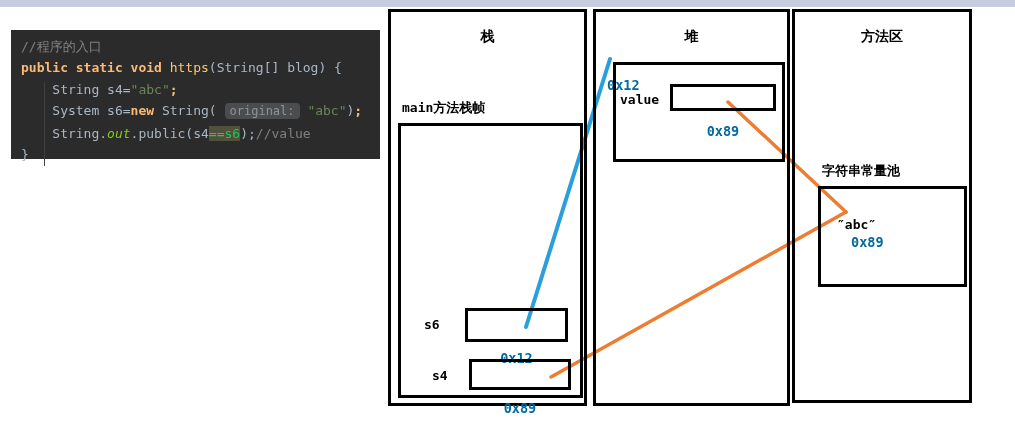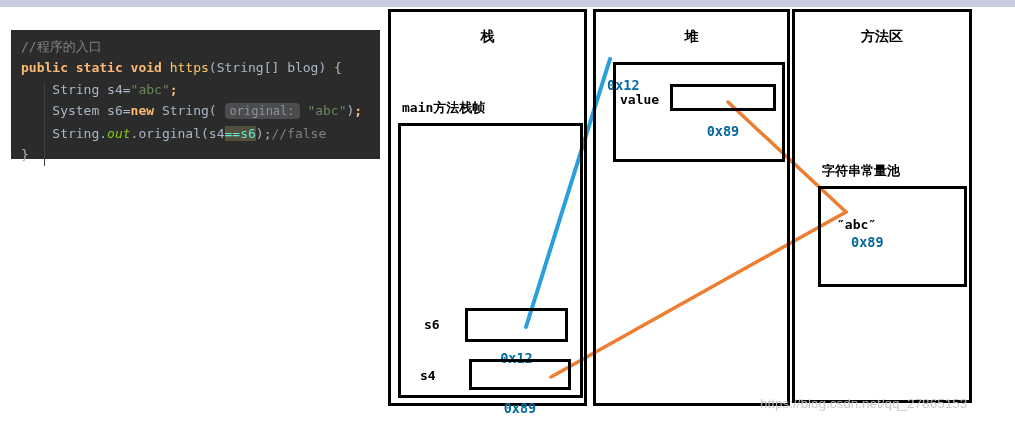--- a/index.html
+++ b/index.html
@@ -30,21 +30,21 @@
     line-height: 21.4px;
     white-space: pre;
     color: #a9b7c6;
   }
   .tok-pl  { color: #a9b7c6; }
   .tok-cm  { color: #808080; }
   .tok-kw  { color: #fdba74; font-weight: bold; }
   .tok-fn  { color: #ffc66b; }
   .tok-str { color: #6a8759; }
   .tok-fld { color: #84cc16; font-style: italic; }
-  .tok-sel { background: #52503a; color: #5eead4; }
+  .tok-sel { background: #52503a; color: #22c55e; }
   .tok-hint {
     background: #4a4c4e; color: #909398;
     border-radius: 4px; padding: 1px 5px;
     font-size: 12px;
     margin-top: 19px;
   }
   .indent-guide {
     position: absolute; left: 33px; top: 52px;
     width: 1px; height: 84px; background: #3d3f41;
   }
@@ -100,21 +100,21 @@
 <div class="stage">
 
   <div class="top-bar"></div>
 
   <div class="code-editor">
     <div id="code-lines">
         <div class="code-line"><span class="tok-cm">//程序的入口</span></div>
         <div class="code-line"><span class="tok-kw">public static void </span><span class="tok-fn">https</span><span class="tok-pl">(String[] blog) {</span></div>
         <div class="code-line"><span class="tok-pl">    String s4=</span><span class="tok-str">"abc"</span><span class="tok-kw">;</span></div>
         <div class="code-line"><span class="tok-pl">    System s6=</span><span class="tok-kw">new</span><span class="tok-pl"> String( </span><span class="tok-hint">original:</span><span class="tok-pl"> </span><span class="tok-str">"abc"</span><span class="tok-pl">)</span><span class="tok-kw">;</span></div>
-        <div class="code-line"><span class="tok-pl">    String.</span><span class="tok-fld">out</span><span class="tok-pl">.original(s4</span><span class="tok-sel">==s6</span><span class="tok-pl">);</span><span class="tok-cm">//false</span></div>
+        <div class="code-line"><span class="tok-pl">    String.</span><span class="tok-fld">out</span><span class="tok-pl">.public(s4</span><span class="tok-sel">==s6</span><span class="tok-pl">);</span><span class="tok-cm">//value</span></div>
         <div class="code-line"><span class="tok-pl">}</span></div>
       </div>
     <div class="indent-guide"></div>
   </div>
 
   <svg id="connectors" viewBox="0 0 1015 423">
       <line x1="526" y1="327" x2="610" y2="59" stroke="#2b9fdc" stroke-width="4" stroke-linecap="round"></line>
       <line x1="728" y1="102" x2="846" y2="212" stroke="#ed7d31" stroke-width="3.5" stroke-linecap="round"></line>
       <line x1="551" y1="377" x2="846" y2="212" stroke="#ed7d31" stroke-width="3.5" stroke-linecap="round"></line>
     </svg>
@@ -123,21 +123,21 @@
     <div class="col-title">栈</div>
   </div>
   <div class="dlabel" style="left:402px;top:99px">main方法栈帧</div>
   <div class="dbox" style="left:398px;top:123px;width:185px;height:275px"></div>
 
   <div class="dlabel" style="left:424px;top:317px">s6</div>
   <div class="dbox" style="left:465px;top:308px;width:103px;height:34px">
     <div class="addr addr-center">0x12</div>
   </div>
 
-  <div class="dlabel" style="left:420px;top:368px">s4</div>
+  <div class="dlabel" style="left:432px;top:368px">s4</div>
   <div class="dbox" style="left:469px;top:359px;width:102px;height:31px">
     <div class="addr addr-center">0x89</div>
   </div>
 
   <div class="col" style="left:593px;top:9px;width:197px;height:397px">
     <div class="col-title">堆</div>
   </div>
   <div class="addr" style="position:absolute;left:607px;top:44px">0x12</div>
   <div class="dbox" style="left:613px;top:62px;width:172px;height:100px"></div>
   <div class="dlabel" style="left:620px;top:92px">value</div>
@@ -146,15 +146,14 @@
   </div>
 
   <div class="col" style="left:792px;top:9px;width:180px;height:394px">
     <div class="col-title">方法区</div>
   </div>
   <div class="dlabel" style="left:822px;top:162px">字符串常量池</div>
   <div class="dbox" style="left:818px;top:186px;width:149px;height:101px"></div>
   <div class="addr" style="position:absolute;left:851px;top:201px">0x89</div>
   <div class="dlabel" style="left:837px;top:217px">″abc″</div>
 
-  <div class="watermark">https://blog.csdn.net/qq_27865153</div>
 
 </div>
 
 </body></html>

